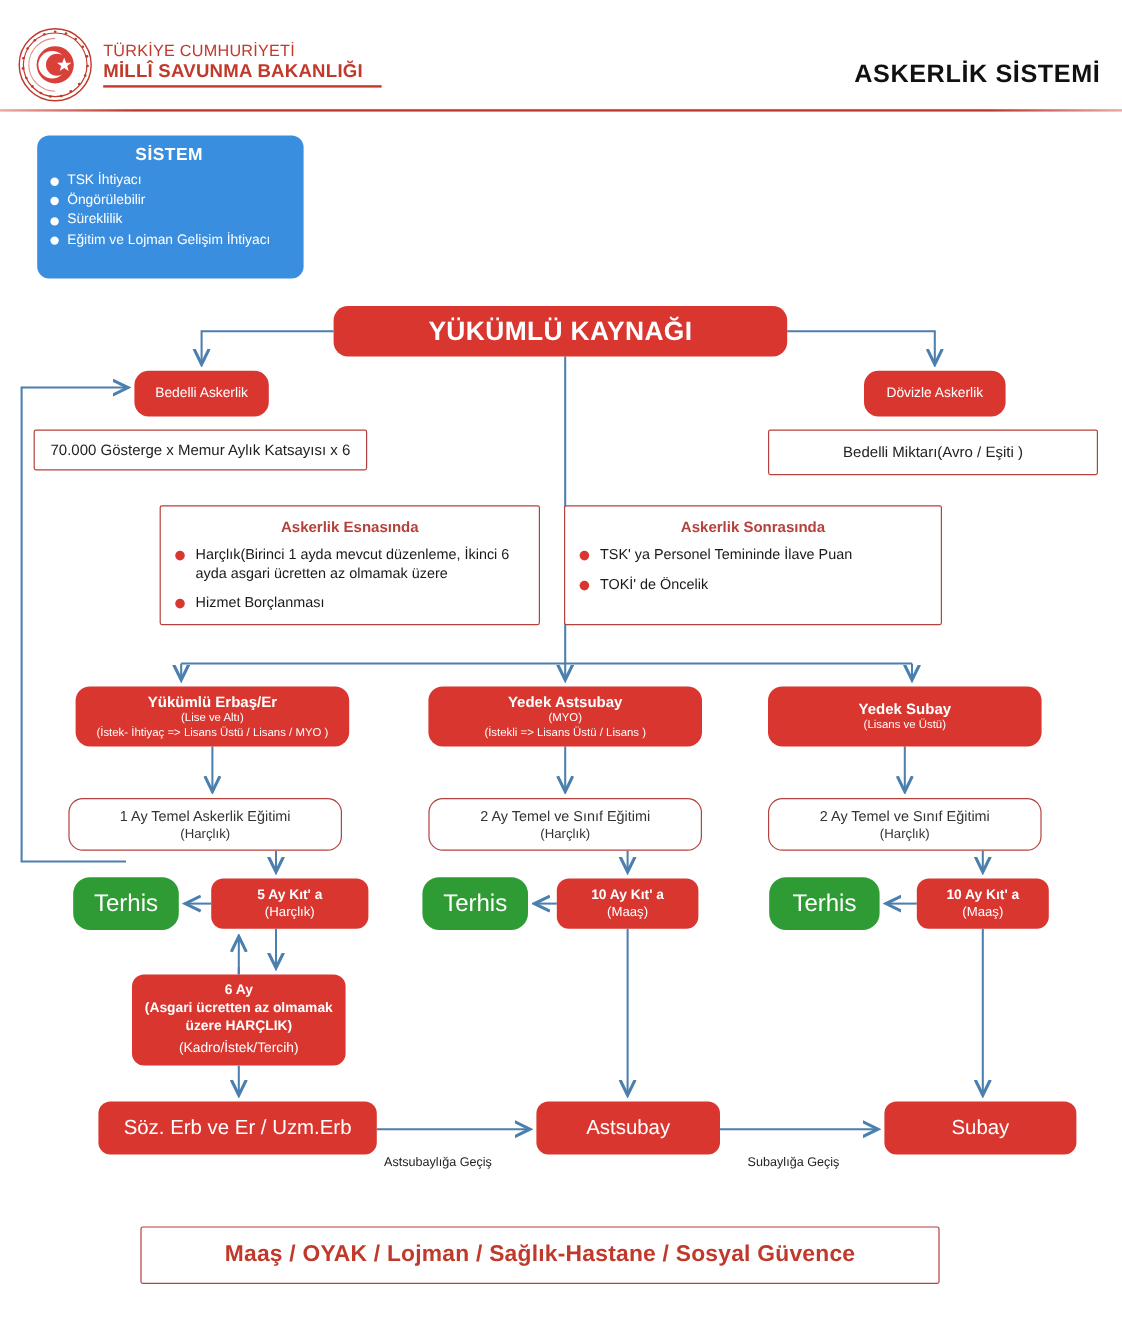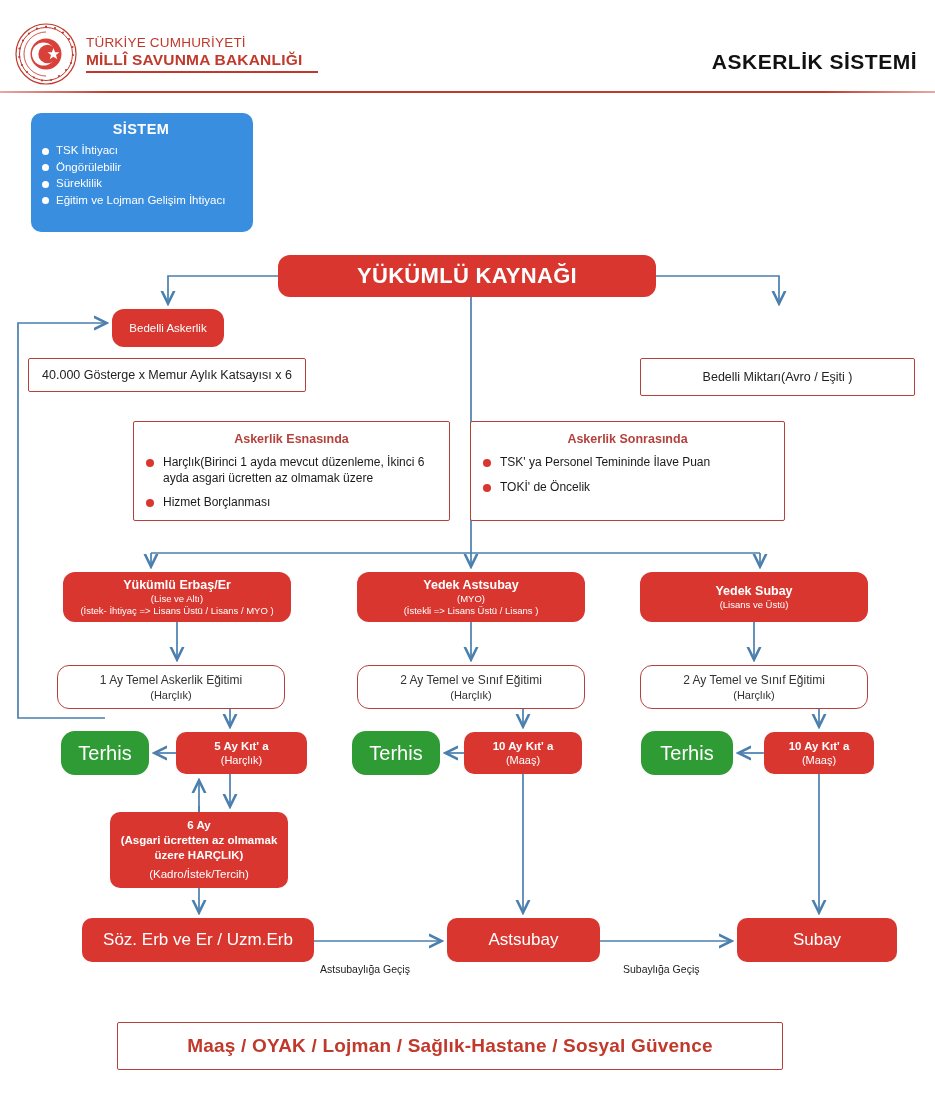--- a/index.html
+++ b/index.html
@@ -205,22 +205,23 @@
     <ul>
       <li>TSK İhtiyacı</li>
       <li>Öngörülebilir</li>
       <li>Süreklilik</li>
       <li>Eğitim ve Lojman Gelişim İhtiyacı</li>
     </ul>
   </div>
 
   <div class="node red yk">YÜKÜMLÜ KAYNAĞI</div>
   <div class="node red bedelli">Bedelli Askerlik</div>
-
-  <div class="node plain box-40k">40.000 Gösterge x Memur Aylık Katsayısı x 6</div>
+  <div class="node red dovizle">Dövizle Askerlik</div>
+
+  <div class="node plain box-40k">70.000 Gösterge x Memur Aylık Katsayısı x 6</div>
   <div class="node plain box-bedelli-m">Bedelli Miktarı(Avro / Eşiti )</div>
 
   <div class="infobox info-esna">
     <div class="ttl">Askerlik Esnasında</div>
     <ul>
       <li>Harçlık(Birinci 1 ayda mevcut düzenleme, İkinci 6 ayda asgari ücretten az olmamak üzere</li>
       <li>Hizmet Borçlanması</li>
     </ul>
   </div>
   <div class="infobox info-sonra">

